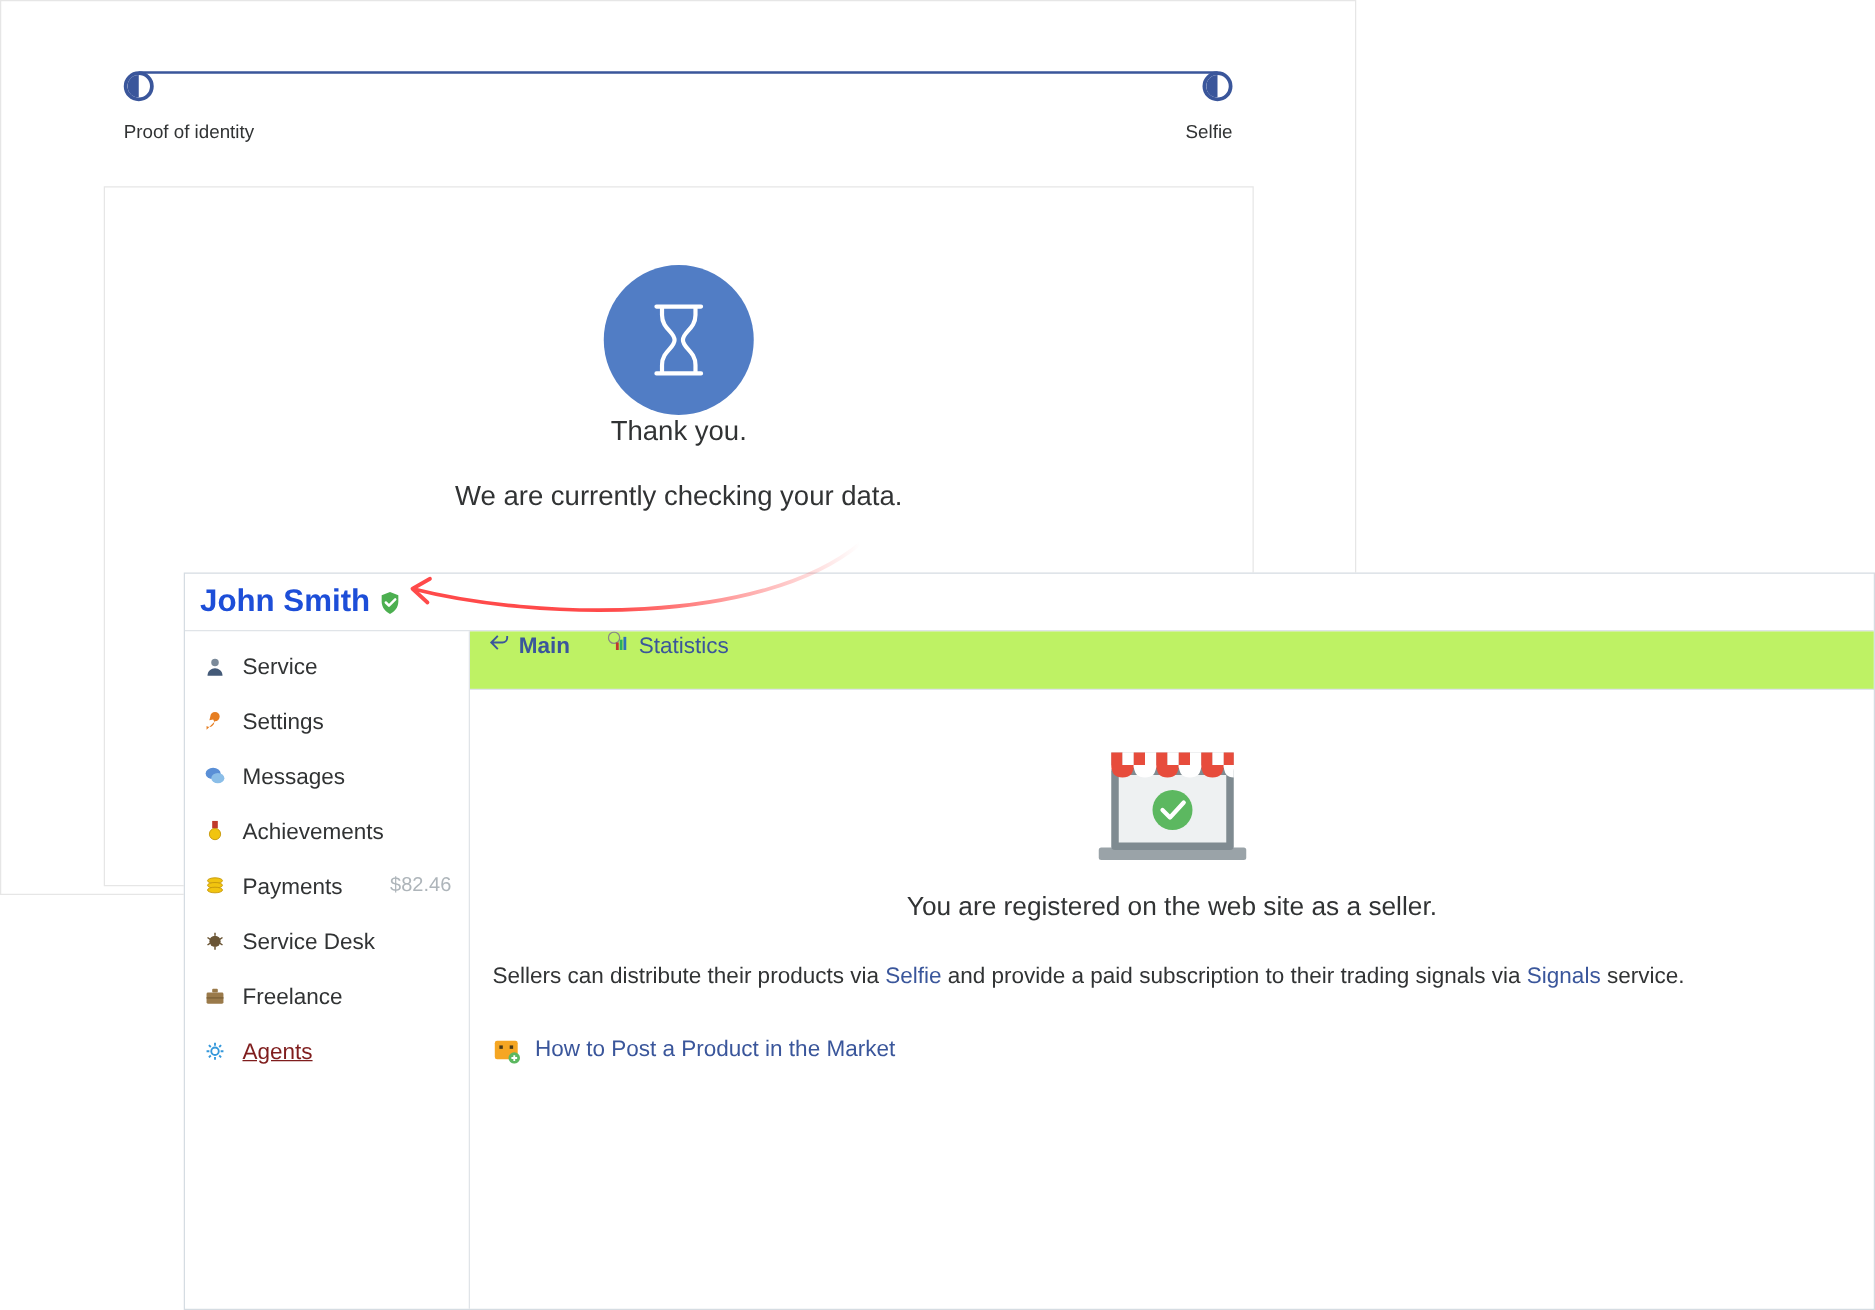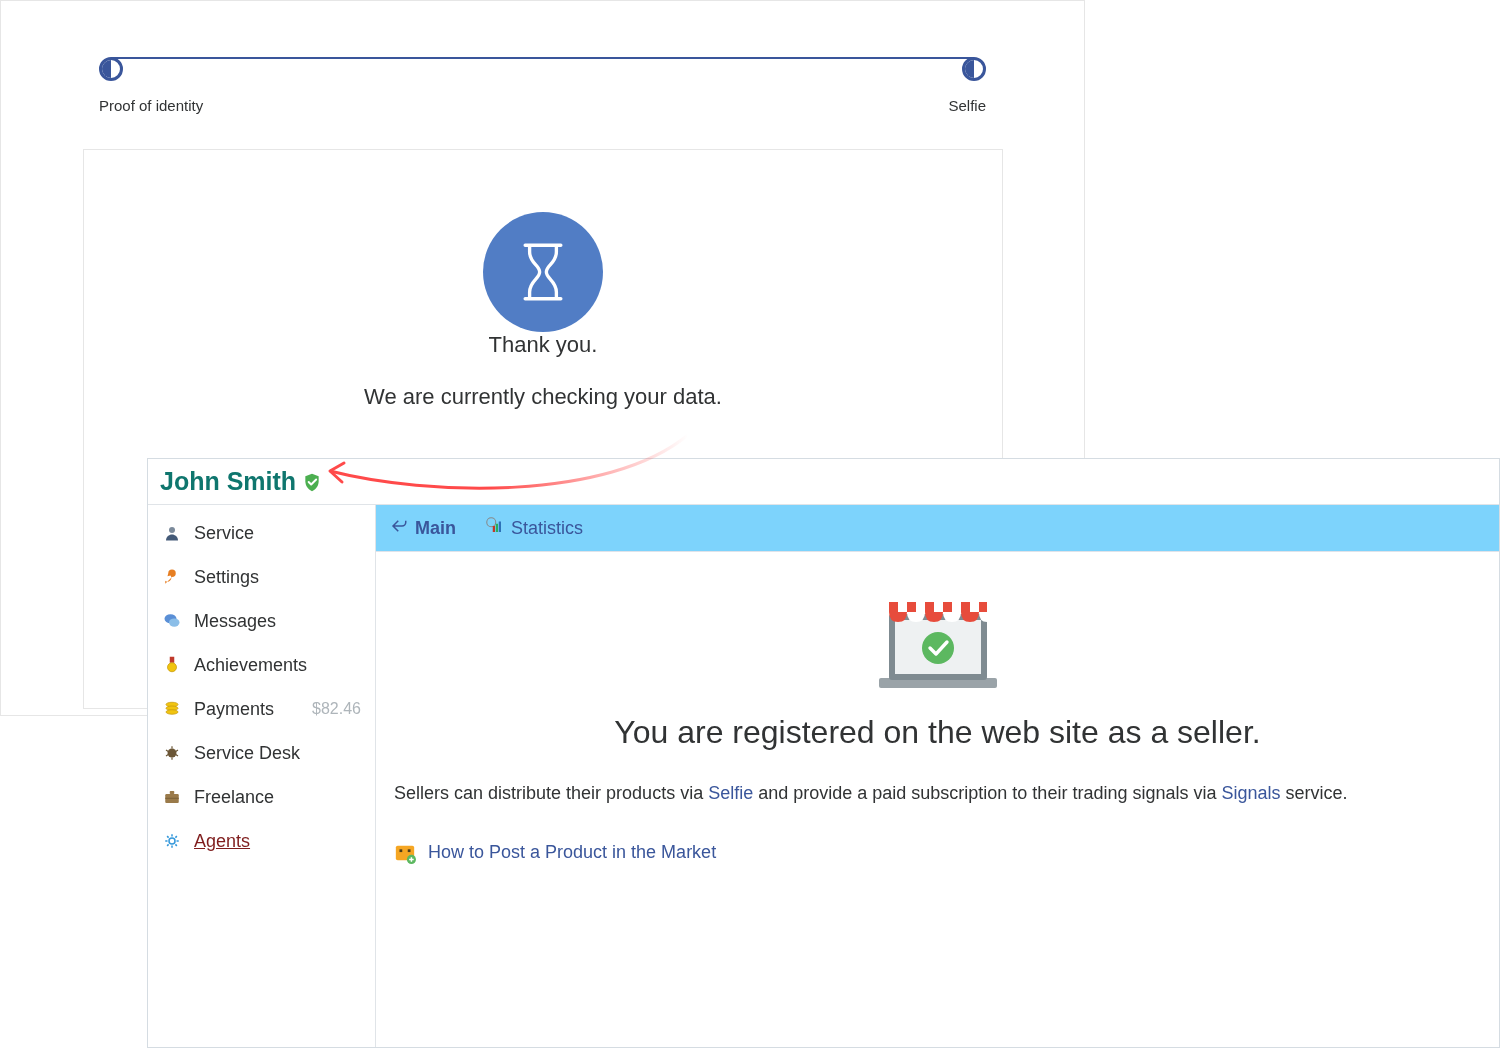--- a/index.html
+++ b/index.html
@@ -110,21 +110,21 @@
     height: 46px;
     border-bottom: 1px solid #e0e4e8;
     display: flex;
     align-items: center;
     padding-left: 12px;
     position: relative;
   }
   .profile-name {
     font-size: 25px;
     font-weight: 700;
-    color: #0f766e;
+    color: #1d4ed8;
   }
   .verify-shield {
     margin-left: 6px;
     display: inline-flex;
   }
 
   .arrow-connector {
     position: absolute;
     left: 170px;
     top: -28px;
@@ -169,24 +169,24 @@
   }
   .side-item:last-child { color: #7f1d1d; text-decoration: underline; }
 
   .content {
     flex: 1;
     display: flex;
     flex-direction: column;
   }
   .tabs {
     height: 47px;
-    background: #7dd3fc;
+    background: #bef264;
     border-bottom: 1px solid #dfe3ea;
     display: flex;
-    align-items: center;
+    align-items: flex-start;
     padding-left: 14px;
     gap: 30px;
     font-size: 18px;
   }
   .tab {
     display: flex;
     align-items: center;
     gap: 7px;
     color: #3a569b;
     font-weight: 700;
@@ -199,21 +199,21 @@
   }
 
   .shop-illustration {
     width: 130px; height: 100px;
     margin: 0 auto 20px auto;
     display: block;
   }
 
   .registered-msg {
     text-align: center;
-    font-size: 32px;
+    font-size: 21px;
     color: #313334;
     margin-bottom: 28px;
   }
   .seller-desc {
     font-size: 18px;
     color: #313334;
     line-height: 1.6;
   }
   .seller-desc a { color: #3a569b; text-decoration: none; }
   .howto {

